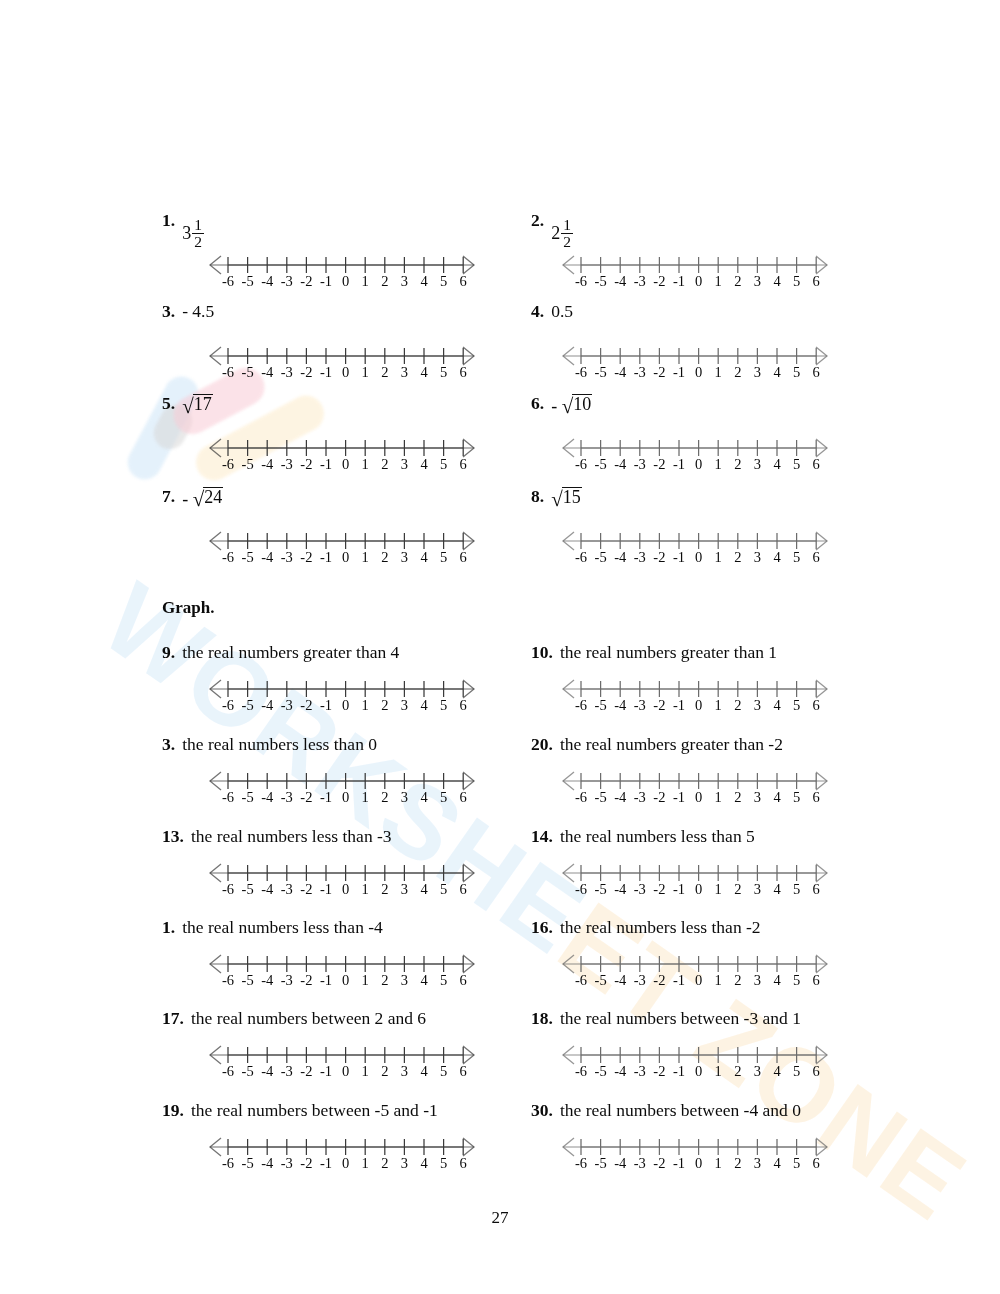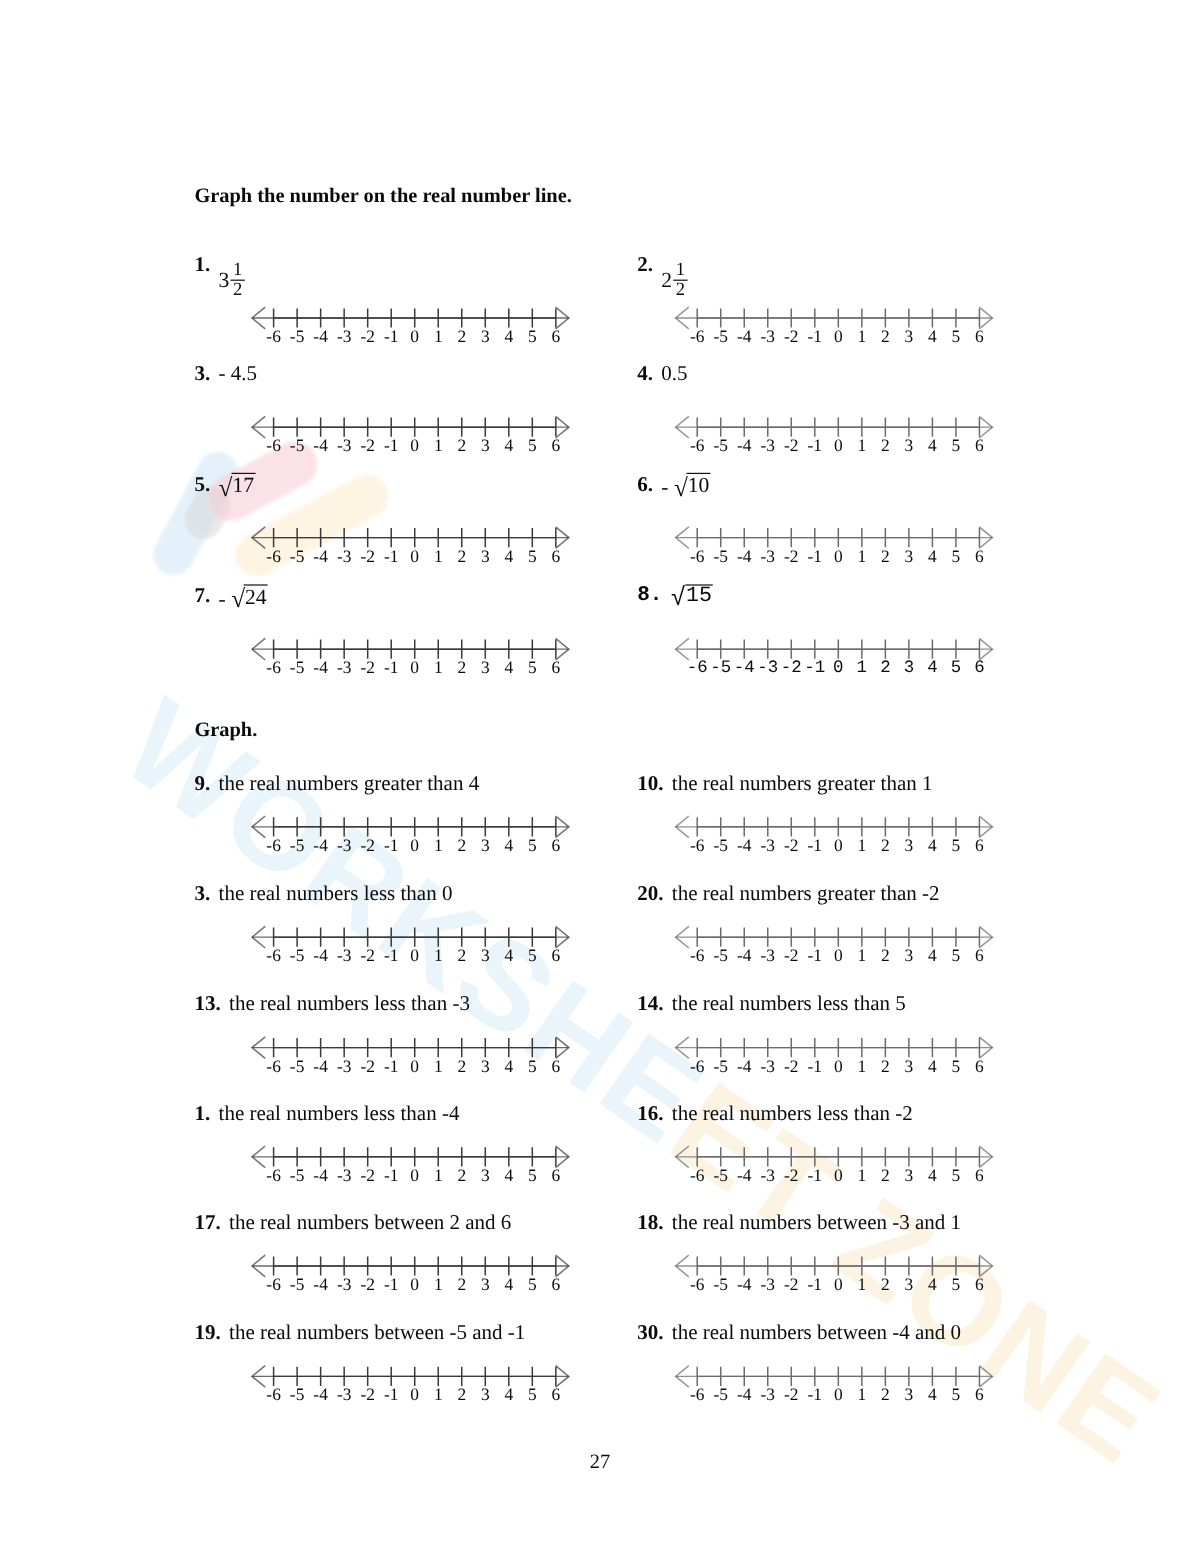--- a/index.html
+++ b/index.html
@@ -194,21 +194,20 @@
   <div class="wm-blob blue"></div>
   <div class="wm-blob grey"></div>
   <div class="wm-blob pink"></div>
   <div class="wm-blob cream"></div>
   <div class="wm-text"><span class="w1">WORKSHE</span><span class="w2">ET ZONE</span></div>
 </div>
 
 <div id="sheet">
 
 
-  <div id="instruction-1" class="section-head">Graph the number on the real number line.</div>
   <div id="instruction-2" class="section-head">Graph.</div>
 
   <div id="problems-container">
       <div class="problem" style="left: 162px; top: 211px;">
         <div class="prob-head"><span class="prob-num" style="margin-right: 7px;">1.</span><span class="prob-body"><span class="mixed"><span class="whole">3</span><span class="frac"><span class="num">1</span><span class="den">2</span></span></span></span></div>
         <div class="numline" style="left: 44px; top: 38px;">
           <svg width="272" height="30">
             <line x1="4" y1="16" x2="268" y2="16" stroke="#3a3a3a" stroke-width="1.1" opacity="0.75"></line>
             <path d="M 15 7 L 4 16 L 15 25" fill="none" stroke="#3a3a3a" stroke-width="1.3" opacity="0.7"></path>
             <path d="M 257 7 L 268 16 L 257 25" fill="none" stroke="#3a3a3a" stroke-width="1.3" opacity="0.7"></path>
@@ -471,21 +470,21 @@
             <span style="left: 139.6px;">0</span>
             <span style="left: 159.2px;">1</span>
             <span style="left: 178.8px;">2</span>
             <span style="left: 198.4px;">3</span>
             <span style="left: 218px;">4</span>
             <span style="left: 237.6px;">5</span>
             <span style="left: 257.2px;">6</span>
           </div>
         </div>
       </div>
-      <div class="problem" style="left: 531px; top: 487px; font-family: Liberation Mono, monospace;">
+      <div class="problem" style="left: 531px; top: 487px;">
         <div class="prob-head"><span class="prob-num" style="margin-right: 7px;">8.</span><span class="prob-body"><span class="radical"><span class="sign">√</span><span class="rad-body">15</span></span></span></div>
         <div class="numline" style="left: 28px; top: 38px;">
           <svg width="272" height="30">
             <line x1="4" y1="16" x2="268" y2="16" stroke="#6b6b6b" stroke-width="1.1" opacity="0.75"></line>
             <path d="M 15 7 L 4 16 L 15 25" fill="none" stroke="#6b6b6b" stroke-width="1.3" opacity="0.7"></path>
             <path d="M 257 7 L 268 16 L 257 25" fill="none" stroke="#6b6b6b" stroke-width="1.3" opacity="0.7"></path>
             <line x1="22" y1="16" x2="257.20000000000005" y2="16" stroke="#6b6b6b" stroke-width="1.2"></line>
             <line x1="22" y1="8" x2="22" y2="24" stroke="#6b6b6b" stroke-width="1.25"></line>
             <line x1="41.6" y1="8" x2="41.6" y2="24" stroke="#6b6b6b" stroke-width="1.25"></line>
             <line x1="61.2" y1="8" x2="61.2" y2="24" stroke="#6b6b6b" stroke-width="1.25"></line>

